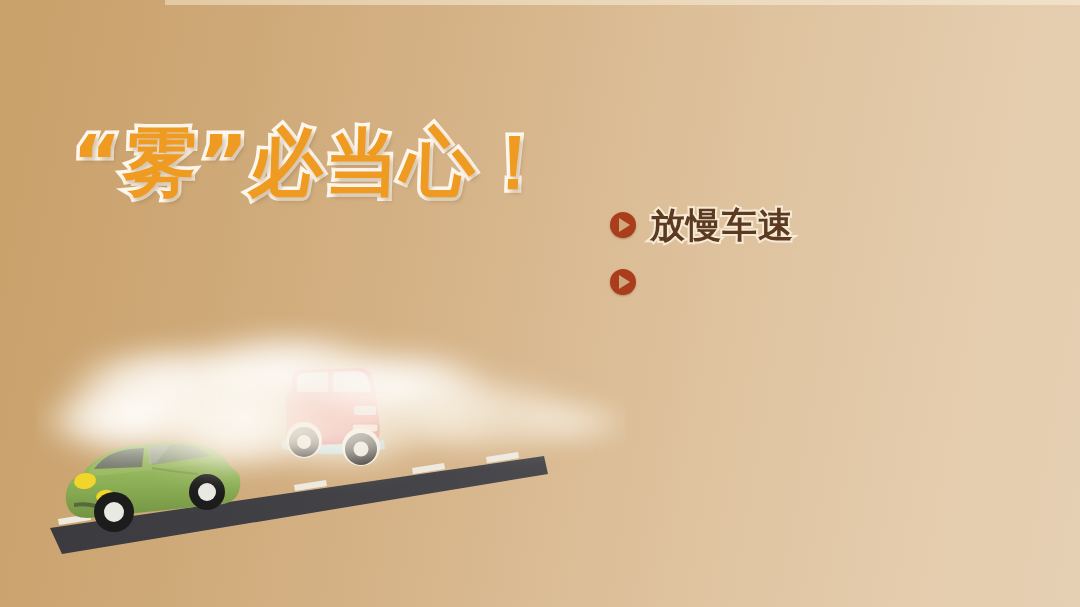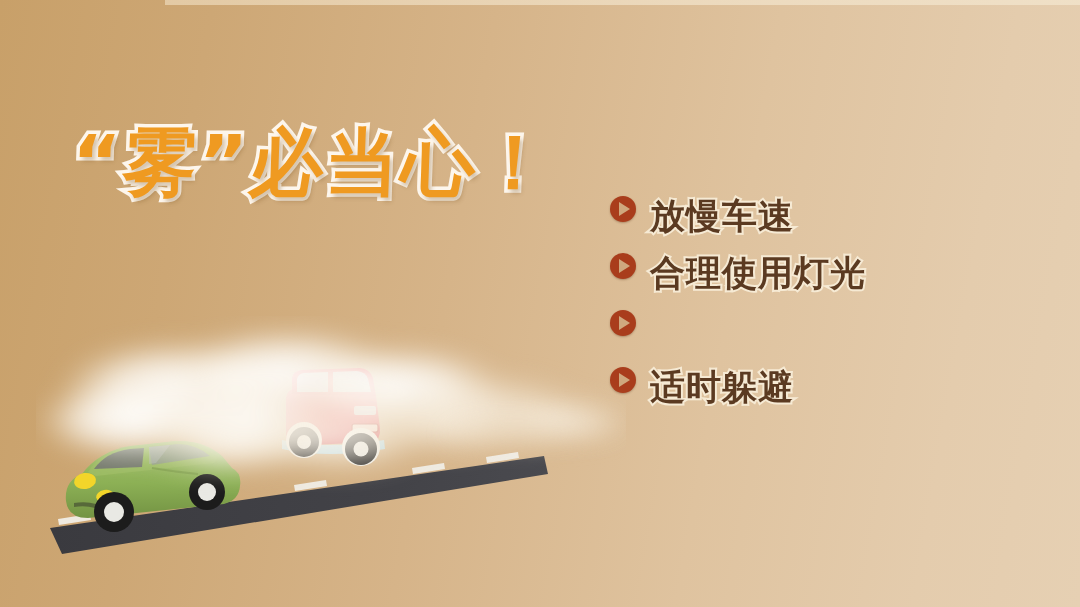--- a/index.html
+++ b/index.html
@@ -51,21 +51,21 @@
 
   
   #bullet-list {
     position: absolute;
     left: 610px;
     top: 196px;
     width: 420px;
   }
   .bullet-row {
     display: flex;
-    align-items: flex-start;
+    align-items: center;
     height: 57px;
   }
   .bullet-icon {
     flex: 0 0 auto;
     width: 26px;
     height: 26px;
     border-radius: 50%;
     background: #a93d1c;
     box-shadow: 0 1px 2px rgba(90,45,20,0.35);
     position: relative;
@@ -116,34 +116,26 @@
     <div id="title-text">“雾”必当心！</div>
   </div>
 
   <div id="bullet-list">
 
     <div class="bullet-row">
       <span class="bullet-icon"></span>
       <span class="bullet-label">放慢车速</span>
     </div>
 
-    <div class="bullet-row">
-      <span class="bullet-icon"></span>
-      <span class="bullet-label">合理使用灯光</span>
-    </div>
 
 
     <div class="bullet-row">
       <span class="bullet-icon"></span>
     </div>
 
-    <div class="bullet-row">
-      <span class="bullet-icon"></span>
-      <span class="bullet-label">适时躲避</span>
-    </div>
 
   </div>
 
   <div id="illustration">
     <svg viewBox="0 0 590 250" xmlns="http://www.w3.org/2000/svg">
       <defs>
         <radialGradient id="fogGrad" cx="50%" cy="50%" r="50%">
           <stop offset="0%" stop-color="#ffffff" stop-opacity="0.98"></stop>
           <stop offset="55%" stop-color="#fdfaf4" stop-opacity="0.80"></stop>
           <stop offset="100%" stop-color="#f3e6d2" stop-opacity="0"></stop>

